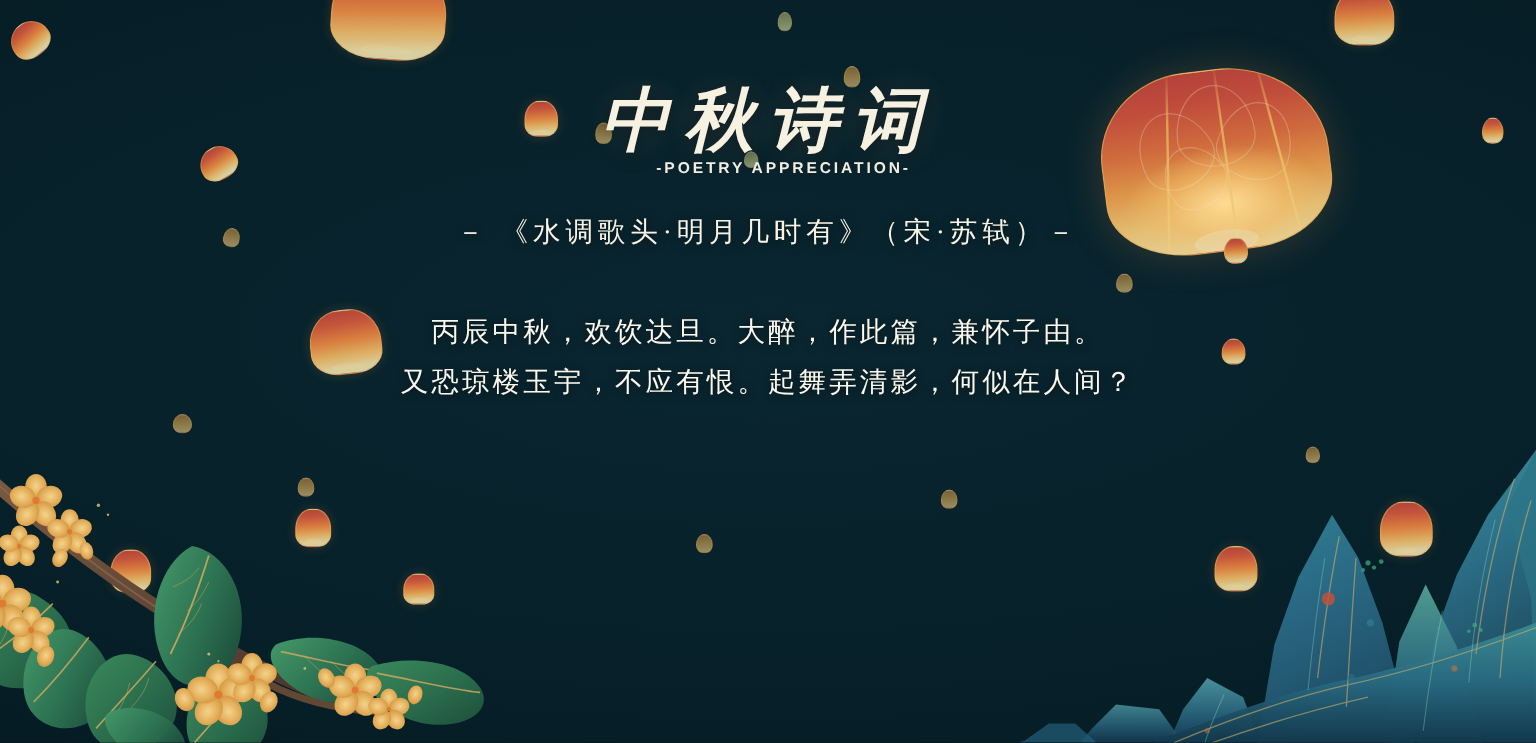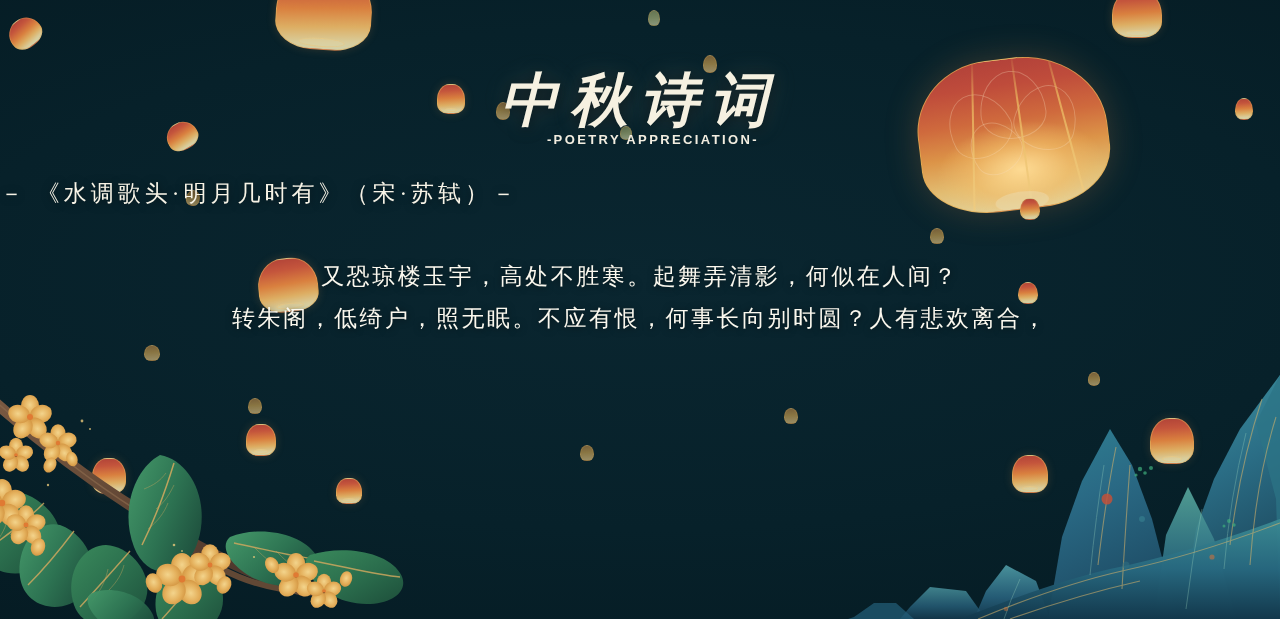--- a/index.html
+++ b/index.html
@@ -153,21 +153,21 @@
     font-weight: 700;
     letter-spacing: 2.4px;
     color: #f2ede0;
     padding-left: 26px;
   }
   .subtitle {
     position: absolute;
     left: 0;
     right: 0;
     top: 178px;
-    text-align: left;
+    text-align: center;
     font-family: "Liberation Serif", "DejaVu Serif", serif;
     font-size: 23px;
     letter-spacing: 4px;
     color: #f7f3e6;
     text-shadow: 0 1px 8px rgba(0,0,0,0.5);
   }
   .poem {
     position: absolute;
     left: 0;
     right: 0;
@@ -480,18 +480,18 @@
           <circle cx="268" cy="188" r="1.1"></circle>
       </g>
     </svg>
   </div>
 
   <div class="layer layer-text">
     <div class="title-zh">中秋诗词</div>
     <div class="title-en">-POETRY APPRECIATION-</div>
     <div class="subtitle">－ 《水调歌头·明月几时有》（宋·苏轼）－</div>
     <div class="poem" id="poem-body">
-        <div class="poem-line">又恐琼楼玉宇，高处不胜寒。起舞弄清影，何似在人间？</div>
-        <div class="poem-line">转朱阁，低绮户，照无眠。不应有恨，何事长向别时圆？人有悲欢离合，</div>
+        <div class="poem-line">丙辰中秋，欢饮达旦。大醉，作此篇，兼怀子由。</div>
+        <div class="poem-line">又恐琼楼玉宇，不应有恨。起舞弄清影，何似在人间？</div>
       </div>
   </div>
 
 </div>
 
 </body></html>

